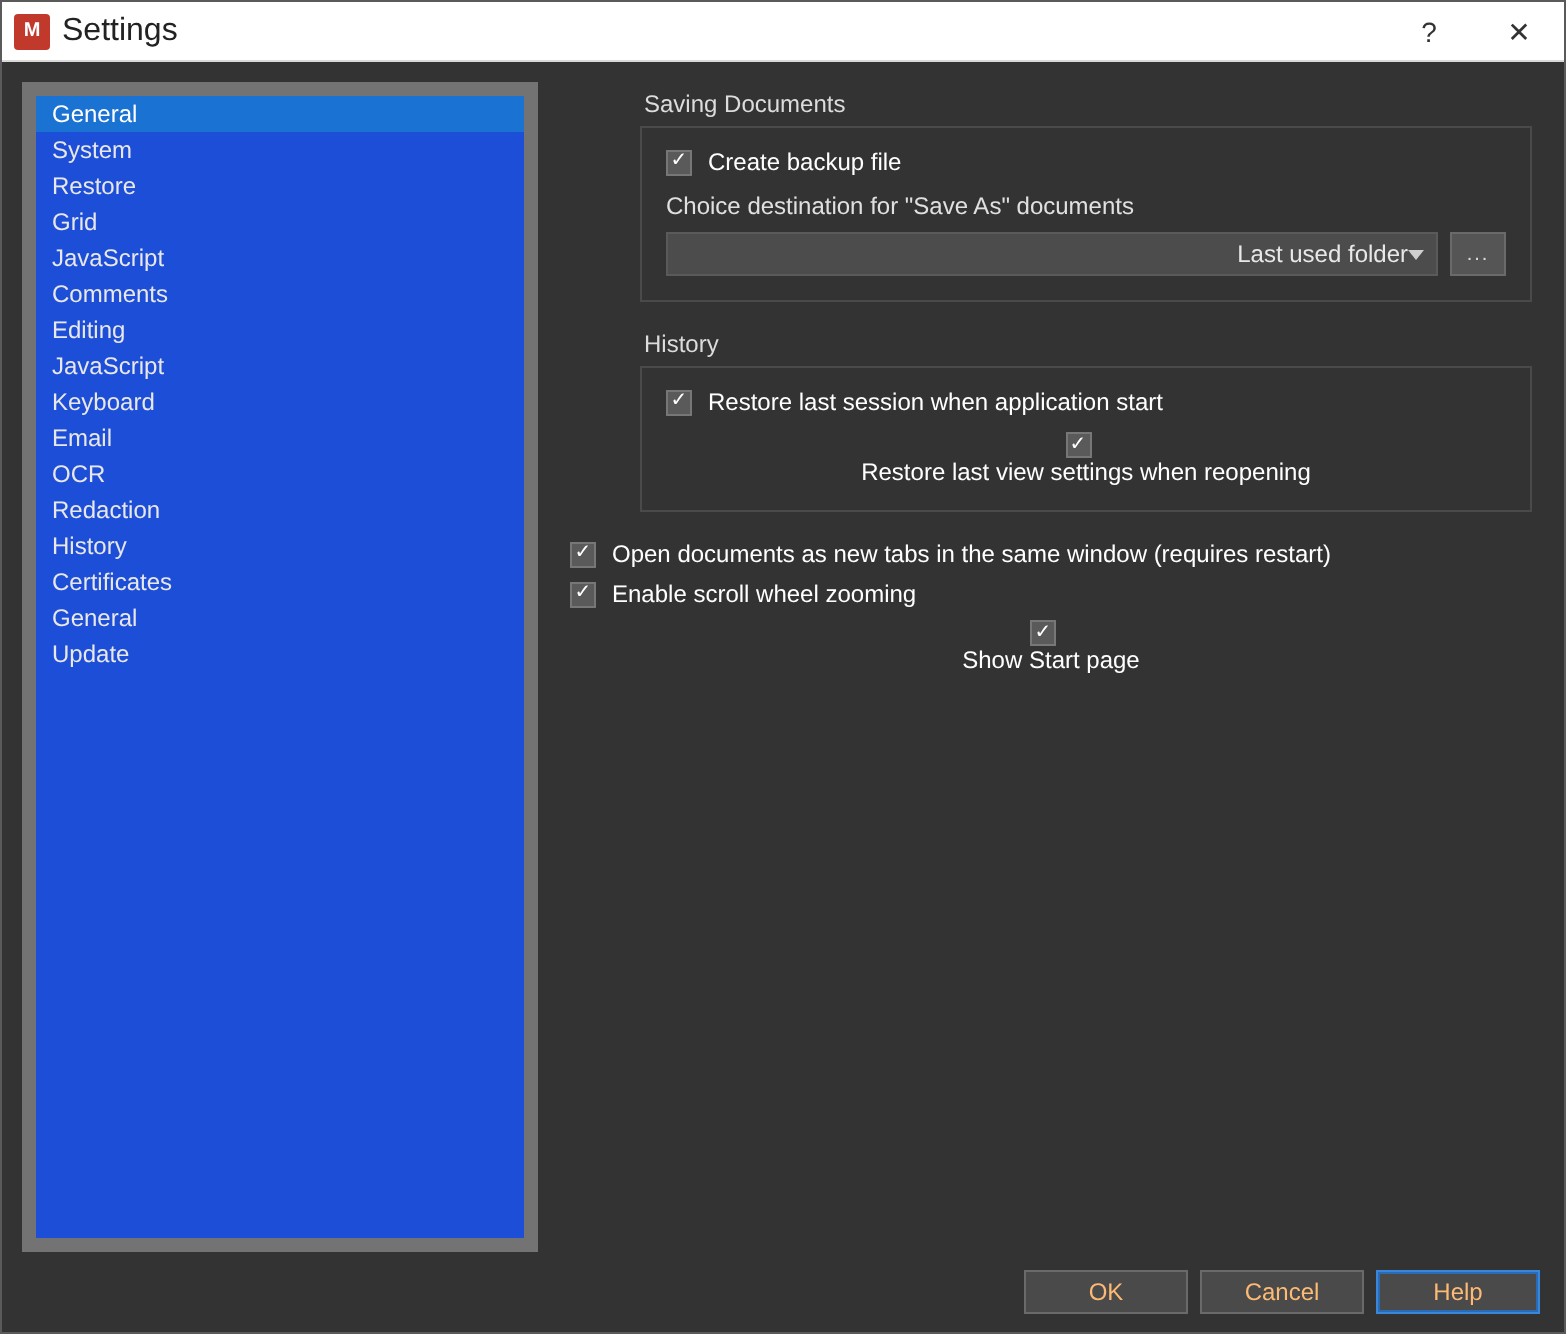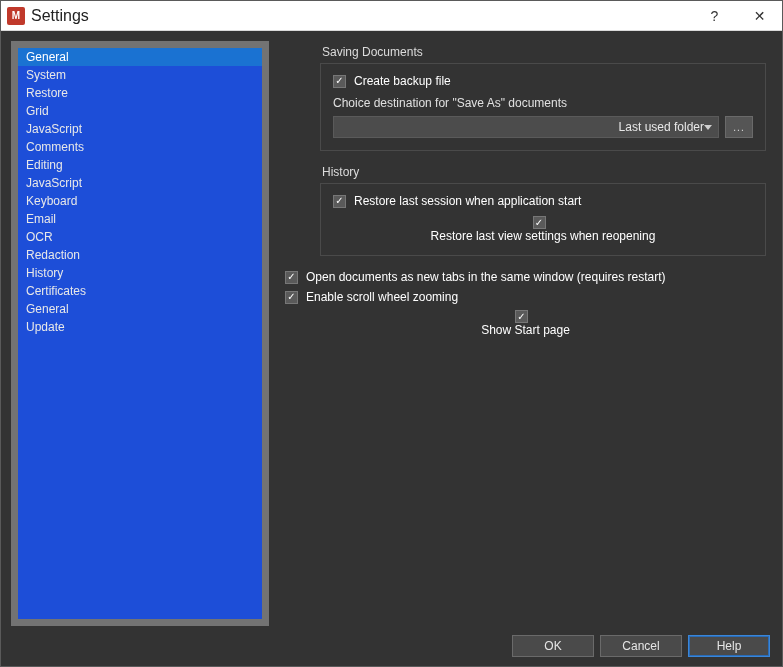--- a/index.html
+++ b/index.html
@@ -30,21 +30,21 @@
   .lbl { color: #ffffff; font-size: 12px; }
   .subtext { color: #e0e0e0; font-size: 12px; margin: 2px 0 6px 0; }
   .select-row { display: flex; align-items: center; gap: 6px; }
   .select { flex: 1; height: 22px; background: #4c4c4c; border: 1px solid #5a5a5a; display: flex; align-items: center; justify-content: flex-end; padding: 0 6px 0 8px; color: #e8e8e8; }
   .select .chev { width: 0; height: 0; border-left: 4px solid transparent; border-right: 4px solid transparent; border-top: 5px solid #cfcfcf; }
   .browse-btn { width: 28px; height: 22px; background: #555; border: 1px solid #6a6a6a; display: flex; align-items: center; justify-content: center; color: #ddd; font-size: 10px; letter-spacing: 1px; }
   .free-rows { margin-top: 12px; }
   .free-rows .row { margin: 0 0 6px 0; padding-left: 2px; }
   
   .footer { height: 40px; display: flex; align-items: center; justify-content: flex-end; gap: 6px; padding: 0 12px; }
-  .btn { width: 82px; height: 22px; background: #4a4a4a; border: 1px solid #6a6a6a; color: #e5e5e5; display: flex; align-items: center; justify-content: center; font-size: 12px; }
+  .btn { width: 82px; height: 22px; background: #4a4a4a; border: 1px solid #6a6a6a; color: #fdba74; display: flex; align-items: center; justify-content: center; font-size: 12px; }
   .btn.default { border: 1px solid #3a86d8; box-shadow: 0 0 0 1px #2a6bb5 inset; }
 </style>
 </head>
 <body>
 
 <div class="window">
 
   <div class="titlebar">
     <div class="app-icon">
         <span>M</span>

